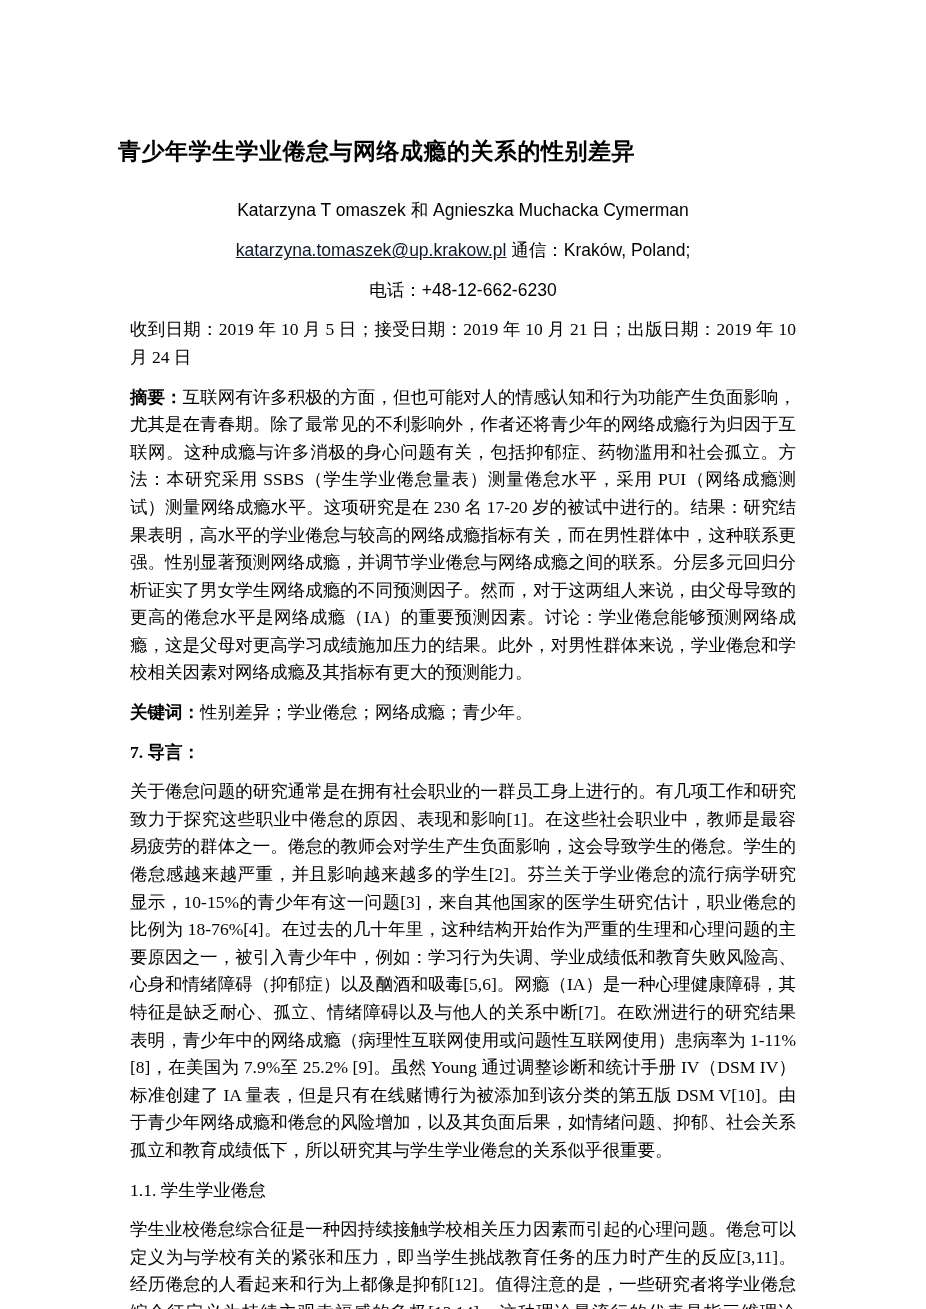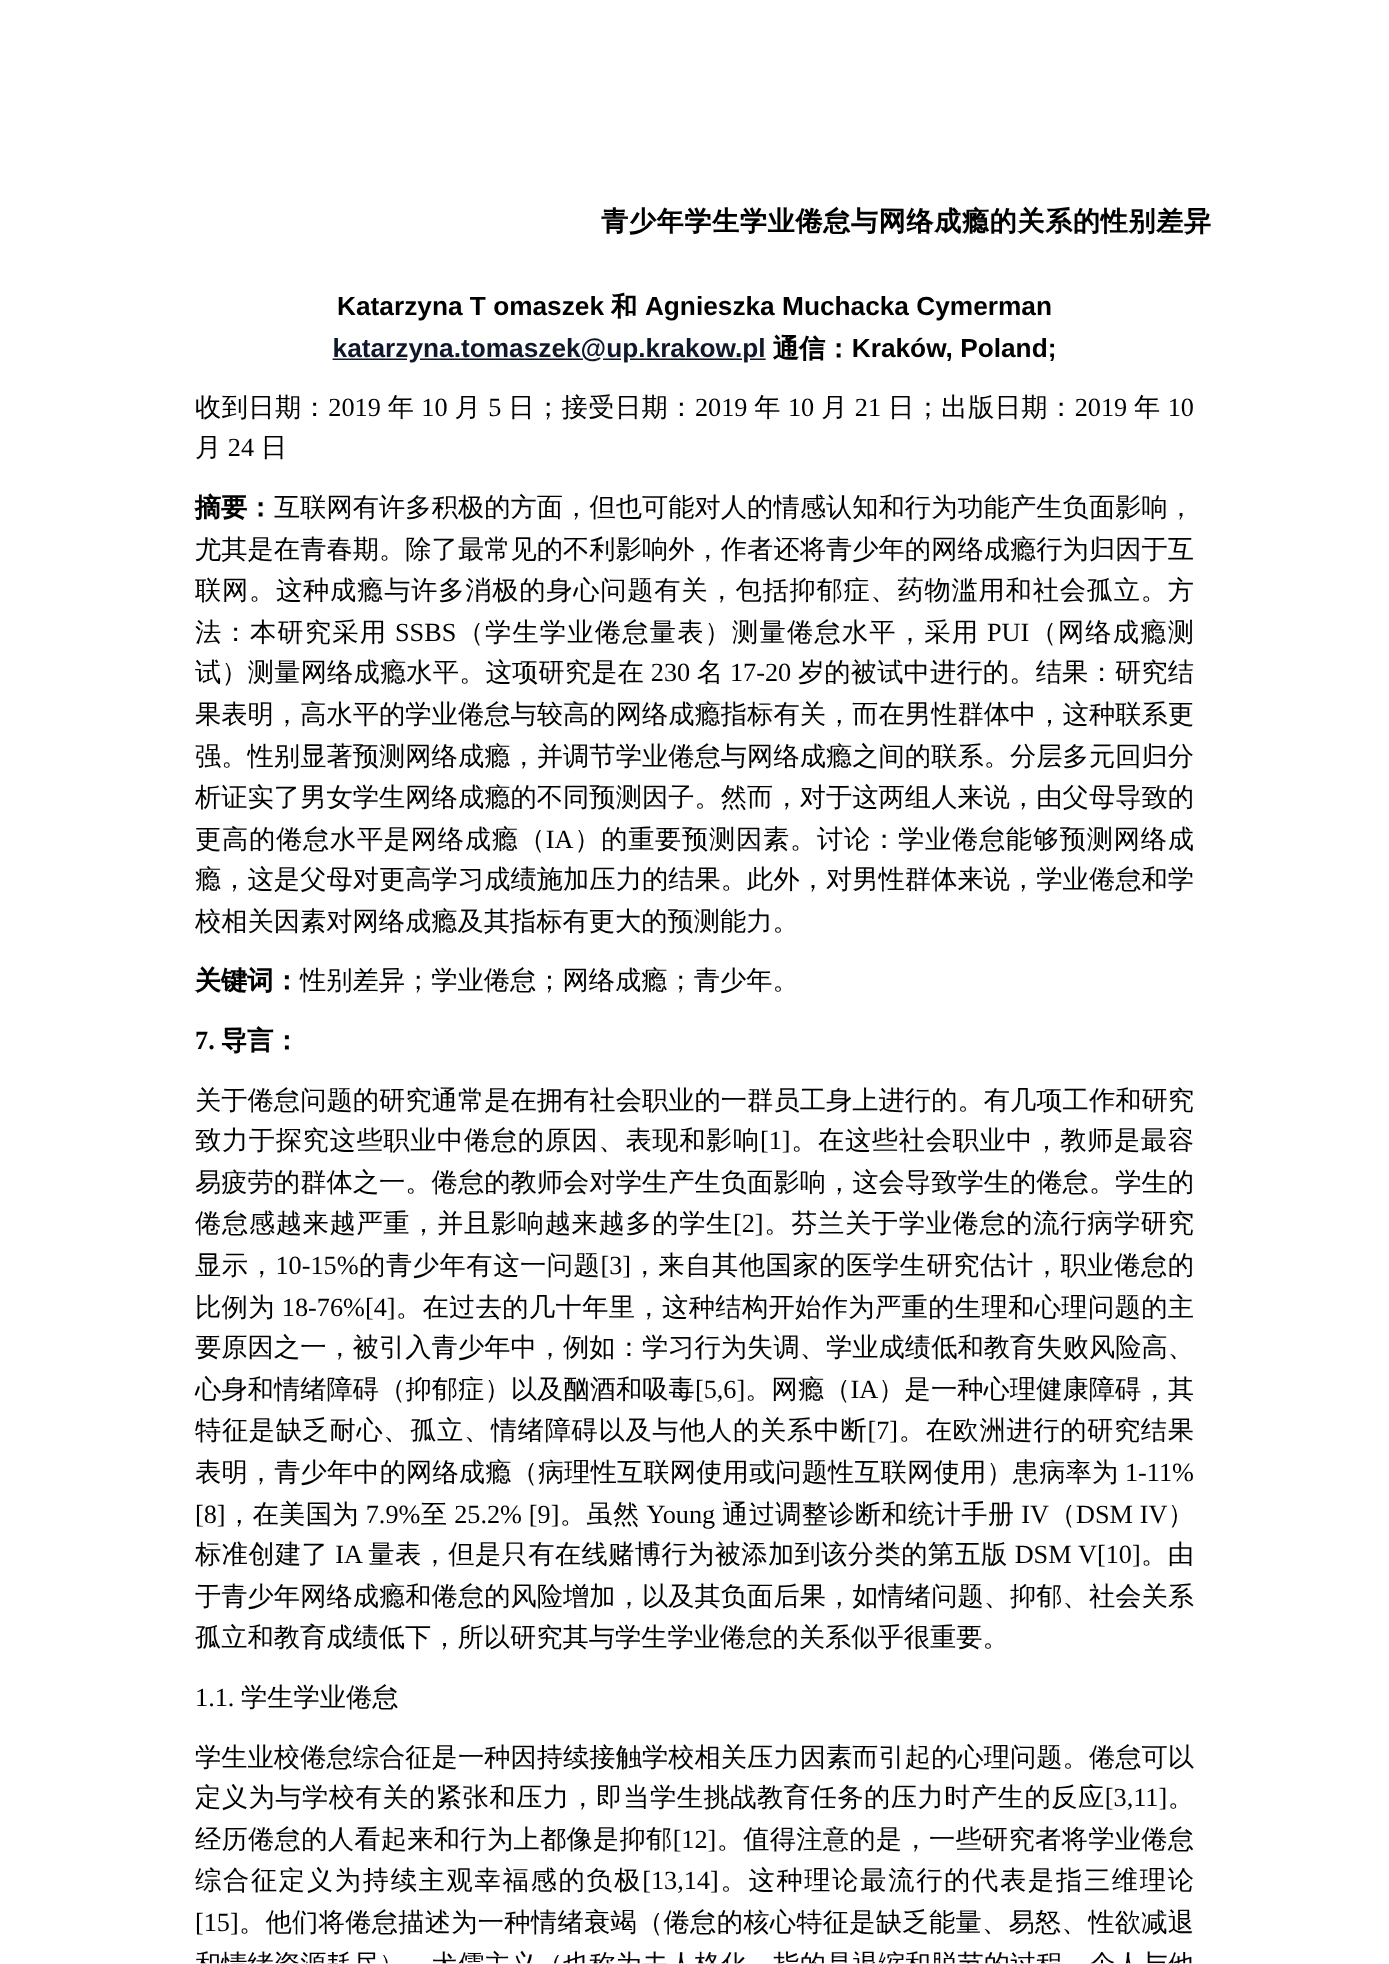--- a/index.html
+++ b/index.html
@@ -10,34 +10,34 @@
     height: 1309px;
     margin: 0 auto;
     background: #ffffff;
     color: #000000;
     box-sizing: border-box;
     padding: 136px 118px 0 118px;
     overflow: hidden;
   }
   .title {
     font-family: "Liberation Sans", "DejaVu Sans", sans-serif;
-    font-size: 18px;
+    font-size: 23px;
     font-weight: 700;
-    text-align: right;
+    text-align: left;
     line-height: 1.32;
     margin: 0 0 30px 0;
     letter-spacing: 0.5px;
   }
   .center-block {
     font-family: "Liberation Sans", "DejaVu Sans", sans-serif;
     font-size: 17.5px;
     line-height: 28px;
     text-align: center;
   }
-  .center-block p { margin: 0; font-weight: bold; }
+  .center-block p { margin: 12px; }
   a.email {
     color: #0f172a;
     text-decoration: underline;
   }
   .body-text {
     font-family: "Liberation Serif", "DejaVu Serif", serif;
     font-size: 17.5px;
     line-height: 27.6px;
     text-align: justify;
   }
@@ -47,20 +47,21 @@
 </head>
 <body>
 
 <div class="page">
 
   <h1 class="title">青少年学生学业倦怠与网络成瘾的关系的性别差异</h1>
 
   <div class="center-block">
     <p>Katarzyna T omaszek 和 Agnieszka Muchacka Cymerman</p>
     <p><a class="email" href="#">katarzyna.tomaszek@up.krakow.pl</a><span> 通信：Kraków, Poland;</span></p>
+    <p>电话：+48-12-662-6230</p>
   </div>
 
   <div class="body-text">
     <p>收到日期：2019 年 10 月 5 日；接受日期：2019 年 10 月 21 日；出版日期：2019 年 10 月 24 日</p>
 
     <p><strong>摘要：</strong><span>互联网有许多积极的方面，但也可能对人的情感认知和行为功能产生负面影响，尤其是在青春期。除了最常见的不利影响外，作者还将青少年的网络成瘾行为归因于互联网。这种成瘾与许多消极的身心问题有关，包括抑郁症、药物滥用和社会孤立。方法：本研究采用 SSBS（学生学业倦怠量表）测量倦怠水平，采用 PUI（网络成瘾测试）测量网络成瘾水平。这项研究是在 230 名 17-20 岁的被试中进行的。结果：研究结果表明，高水平的学业倦怠与较高的网络成瘾指标有关，而在男性群体中，这种联系更强。性别显著预测网络成瘾，并调节学业倦怠与网络成瘾之间的联系。分层多元回归分析证实了男女学生网络成瘾的不同预测因子。然而，对于这两组人来说，由父母导致的更高的倦怠水平是网络成瘾（IA）的重要预测因素。讨论：学业倦怠能够预测网络成瘾，这是父母对更高学习成绩施加压力的结果。此外，对男性群体来说，学业倦怠和学校相关因素对网络成瘾及其指标有更大的预测能力。</span></p>
 
     <p><strong>关键词：</strong><span>性别差异；学业倦怠；网络成瘾；青少年。</span></p>
 
     <p class="bold">7. 导言：</p>

